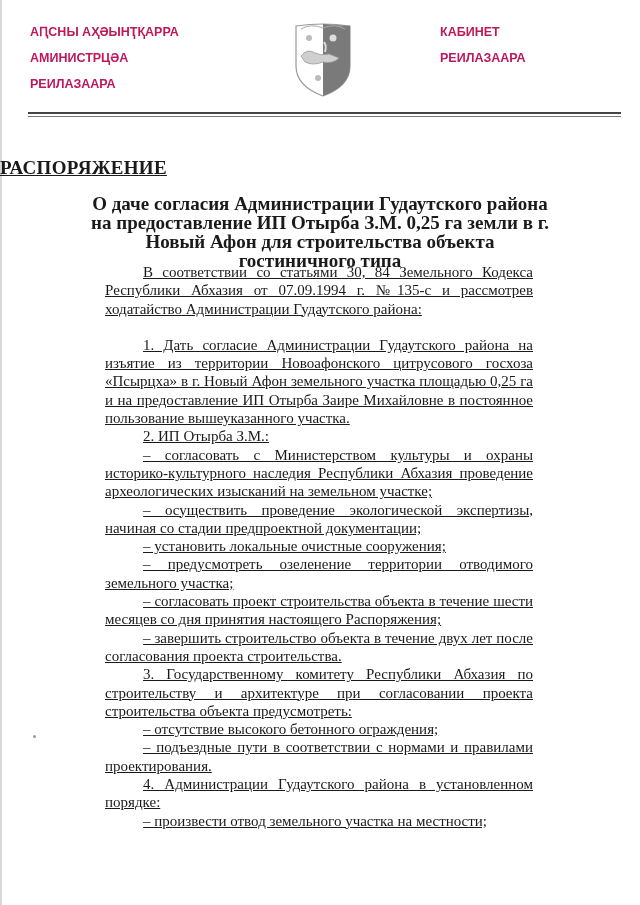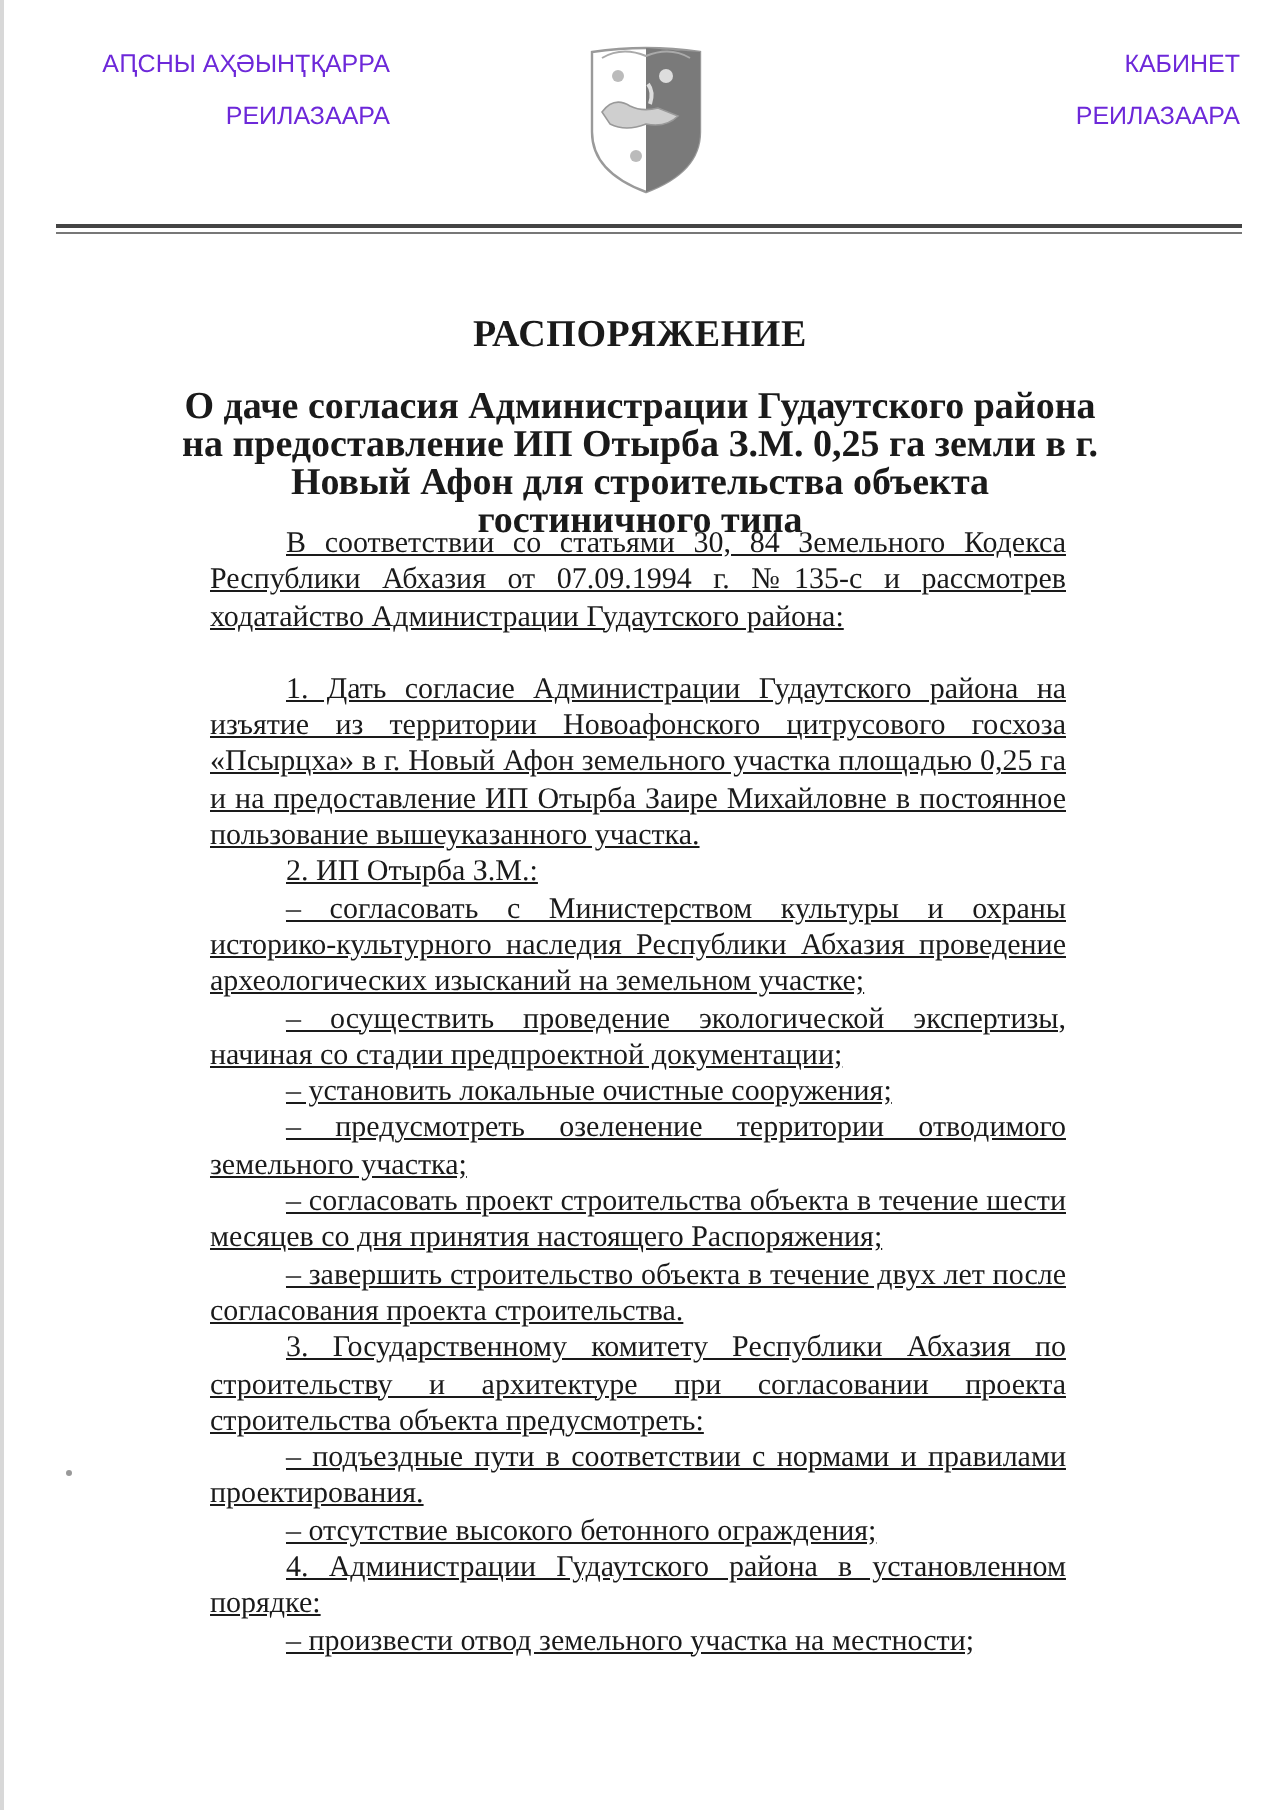--- a/index.html
+++ b/index.html
@@ -1,39 +1,40 @@
 <!DOCTYPE html>
 <html><head>
 <meta charset="utf-8">
 <style>
   html, body { margin:0; padding:0; background:#ffffff; }
   body { width:640px; height:905px; position:relative; overflow:hidden; font-family:"Liberation Serif", serif; color:#1a1a1a; }
   .page-edge { position:absolute; left:0; top:0; width:2px; height:100%; background:#d8d8d8; }
-  .header-left, .header-right { position:absolute; font-family:"Liberation Sans", sans-serif; font-size:12.5px; text-align:right; color:#6d28d9; }
+  .header-left, .header-right { position:absolute; font-family:"Liberation Sans", sans-serif; font-size:12.5px; text-align:left; color:#be185d;font-weight:bold; }
   .header-left { left:30px; top:24px; width:165px; }
   .header-right { left:440px; top:24px; width:180px; }
   .header-left div, .header-right div { height:26px; line-height:16px; }
   .emblem { position:absolute; left:293px; top:20px; width:60px; height:78px; }
   .rule { position:absolute; left:28px; width:593px; background:#444; }
   .rule.r1 { top:112px; height:2px; }
   .rule.r2 { top:116px; height:1px; background:#777; }
-  .title { position:absolute; left:0; right:0; top:157px; text-align:center; font-weight:bold; font-size:19px; letter-spacing:0.3px; }
+  .title { position:absolute; left:0; right:0; top:157px; font-weight:bold; font-size:19px; letter-spacing:0.3px;text-decoration:underline; }
   .subject { position:absolute; left:90px; width:460px; top:194px; text-align:center; font-weight:bold; font-size:19px; line-height:19px; }
   .body { position:absolute; left:105px; width:428px; top:263px; font-size:15px; line-height:18.3px; text-align:justify; }
   .body p { margin:0; text-indent:38px;text-decoration:underline; }
   .body p.gap { margin-top:18px; }
   .dot { position:absolute; left:33px; top:735px; width:3px; height:3px; background:#999; border-radius:50%; }
 </style>
 </head>
 <body>
 
 <div class="page-edge"></div>
 
 <div class="header-left">
   <div>АԤСНЫ АҲӘЫНҬҚАРРА</div>
+  <div>АМИНИСТРЦӘА</div>
   <div>РЕИЛАЗААРА</div>
 </div>
 
 <svg class="emblem" viewBox="0 0 60 78">
   <path d="M3 6 Q30 2 57 6 L57 46 Q57 66 30 76 Q3 66 3 46 Z" fill="#fff" stroke="#9a9a9a" stroke-width="1.2"></path>
   <path d="M30 4 L57 6 L57 46 Q57 66 30 76 Z" fill="#7a7a7a"></path>
   <path d="M8 9 Q18 3 30 8 Q42 3 52 9" fill="none" stroke="#aaa" stroke-width="1"></path>
   <g fill="#bbb">
       <circle cx="16" cy="18" r="3"></circle>
       <circle cx="40" cy="18" r="3.5" fill="#ddd"></circle>
@@ -58,19 +59,19 @@
   <p>В соответствии со статьями 30, 84 Земельного Кодекса Республики Абхазия от 07.09.1994 г. №135-с и рассмотрев ходатайство Администрации Гудаутского района:</p>
   <p class="gap">1. Дать согласие Администрации Гудаутского района на изъятие из территории Новоафонского цитрусового госхоза «Псырцха» в г. Новый Афон земельного участка площадью 0,25 га и на предоставление ИП Отырба Заире Михайловне в постоянное пользование вышеуказанного участка.</p>
   <p>2. ИП Отырба З.М.:</p>
   <p>– согласовать с Министерством культуры и охраны историко-культурного наследия Республики Абхазия проведение археологических изысканий на земельном участке;</p>
   <p>– осуществить проведение экологической экспертизы, начиная со стадии предпроектной документации;</p>
   <p>– установить локальные очистные сооружения;</p>
   <p>– предусмотреть озеленение территории отводимого земельного участка;</p>
   <p>– согласовать проект строительства объекта в течение шести месяцев со дня принятия настоящего Распоряжения;</p>
   <p>– завершить строительство объекта в течение двух лет после согласования проекта строительства.</p>
   <p>3. Государственному комитету Республики Абхазия по строительству и архитектуре при согласовании проекта строительства объекта предусмотреть:</p>
+  <p>– отсутствие высокого бетонного ограждения;</p>
   <p>– подъездные пути в соответствии с нормами и правилами проектирования.</p>
-  <p>– отсутствие высокого бетонного ограждения;</p>
   <p>4. Администрации Гудаутского района в установленном порядке:</p>
   <p>– произвести отвод земельного участка на местности;</p>
 </div>
 
 <div class="dot"></div>
 
 </body></html>

